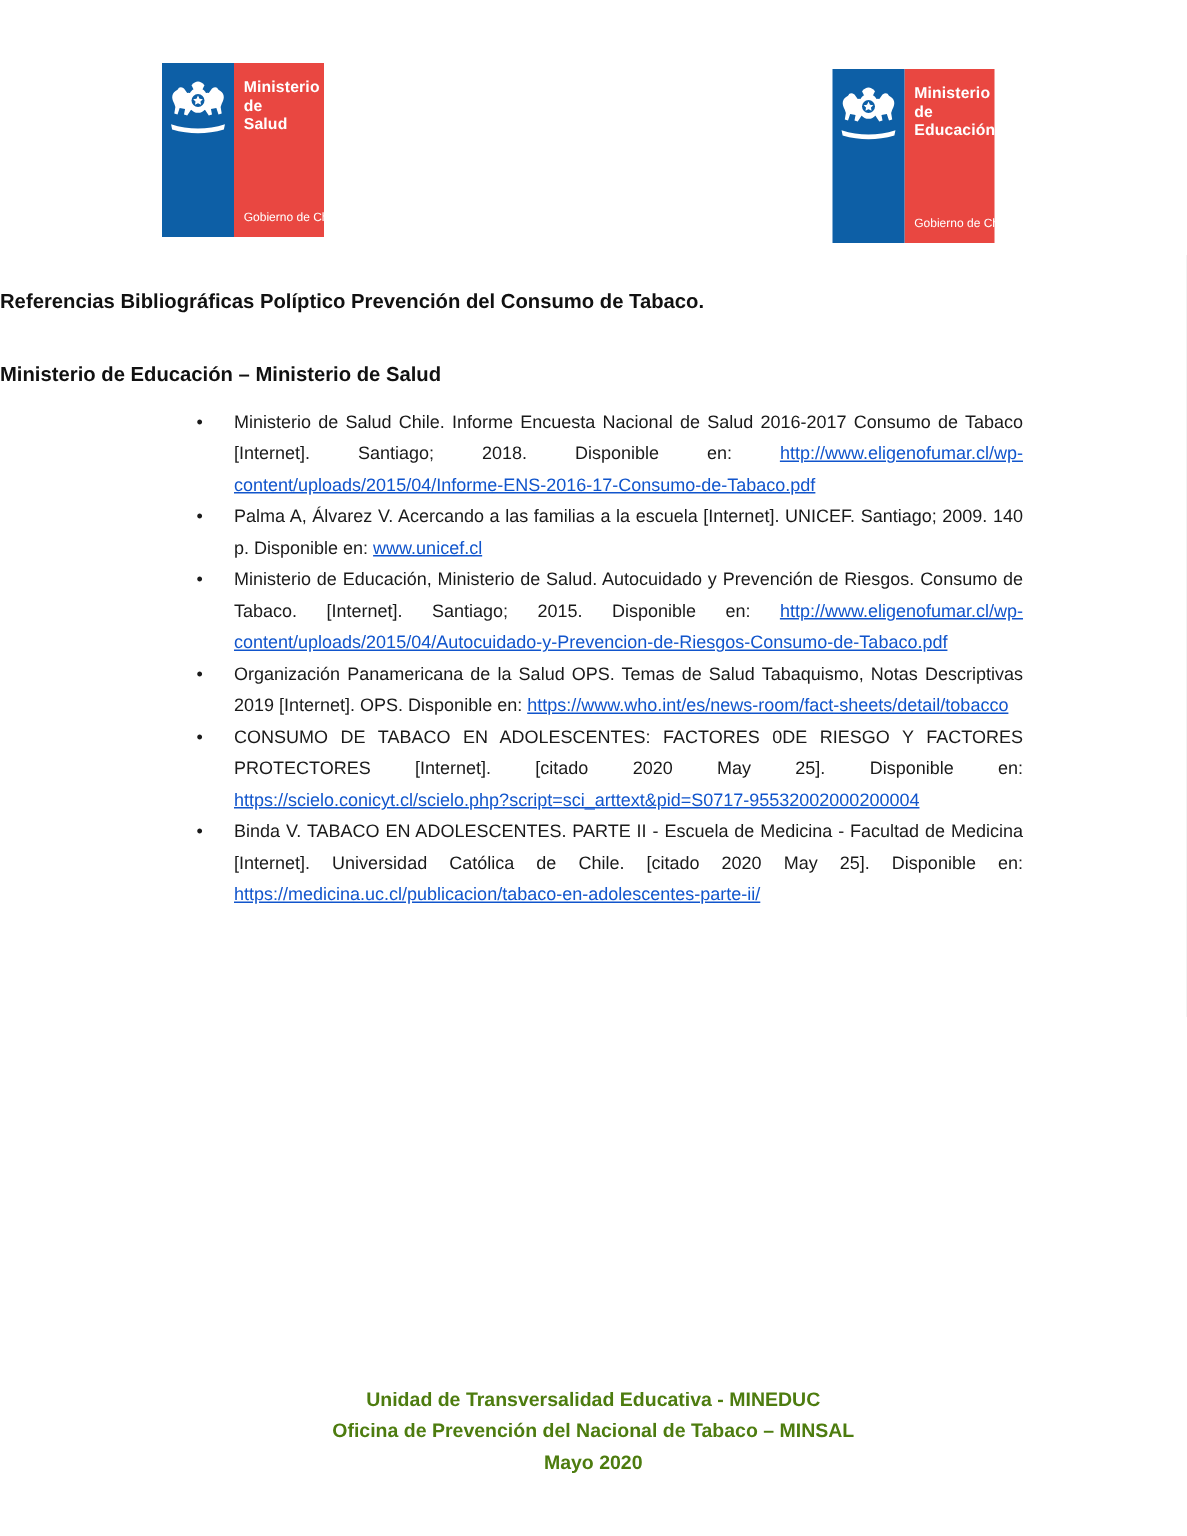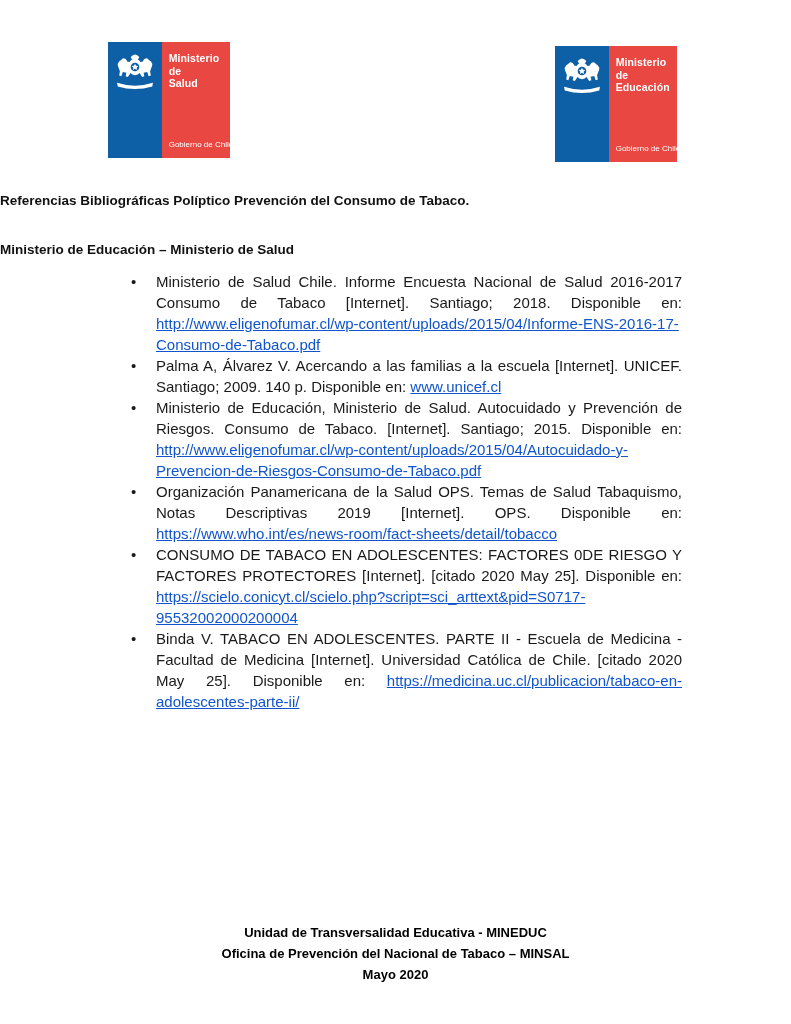--- a/index.html
+++ b/index.html
@@ -12,21 +12,21 @@
     margin: 0 auto;
     background: #ffffff;
     overflow: hidden;
     color: #1a1a1a;
   }
 
   
   .logo {
     position: absolute;
     top: 42px;
-    width: 122px;
+    width: 108px;
     height: 116px;
     display: flex;
   }
   .logo-left  { left: 108px; }
   .logo-right { left: 555px; top: 46px; }
   .logo-blue {
     width: 44%;
     background: #0d5fa6;
     position: relative;
   }
@@ -79,21 +79,21 @@
     position: absolute;
     top: 271px;
     left: 110px;
     width: 572px;
     list-style: none;
   }
   .refs li {
     position: relative;
     padding-left: 46px;
     text-align: justify;
-    font-size: 15px;
+    font-size: 12px;
     line-height: 21px;
     color: #1a1a1a;
   }
   .refs li::before {
     content: "\2022";
     position: absolute;
     left: 21px;
     top: 0;
   }
   .ref-link {
@@ -106,21 +106,21 @@
   
   .footer {
     position: absolute;
     top: 922px;
     left: 0;
     width: 100%;
     text-align: center;
     font-size: 13px;
     font-weight: bold;
     line-height: 21px;
-    color: #000000;
+    color: #4d7c0f;
   }
 </style>
 </head>
 <body>
 
 <div class="page">
 
   <div class="logo logo-left">
     <div class="logo-blue">
       <svg class="crest" viewBox="0 0 64 56" xmlns="http://www.w3.org/2000/svg">

